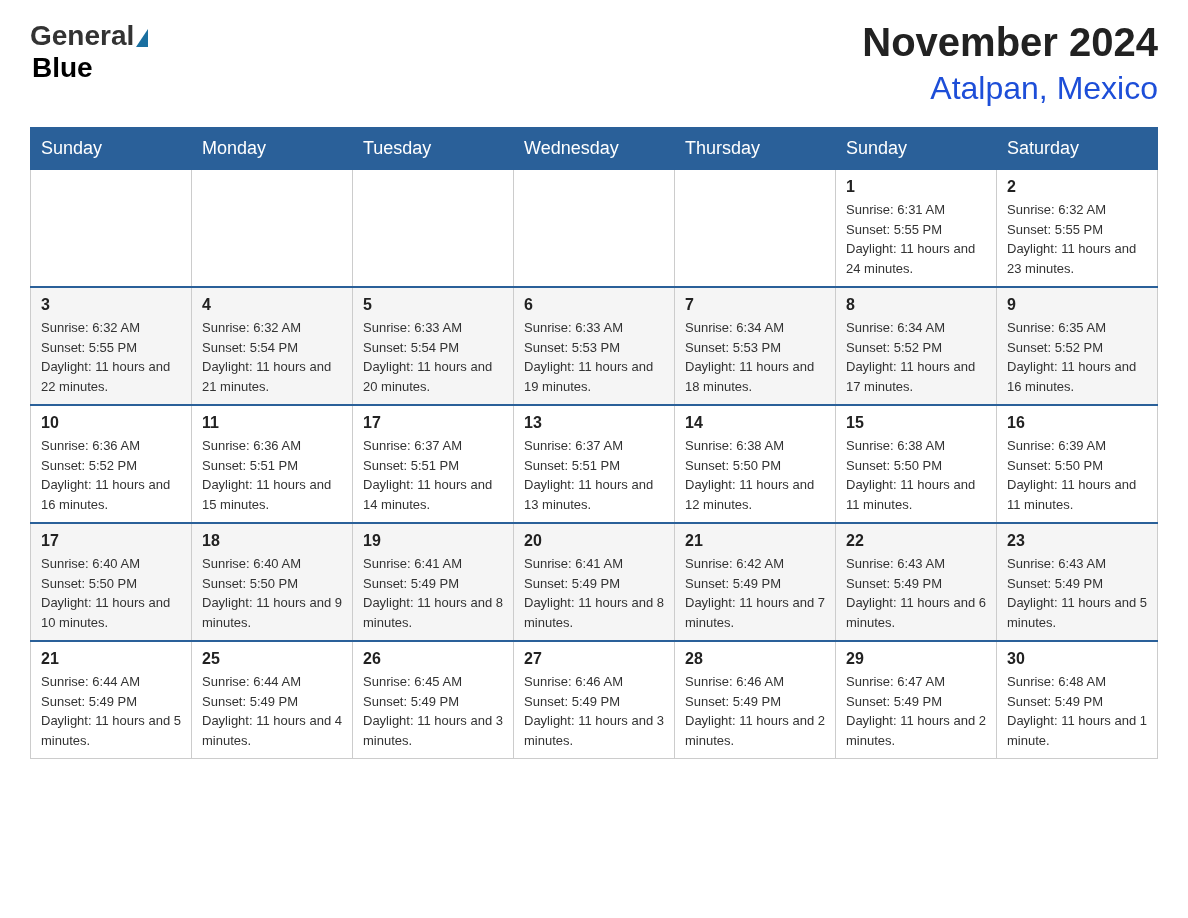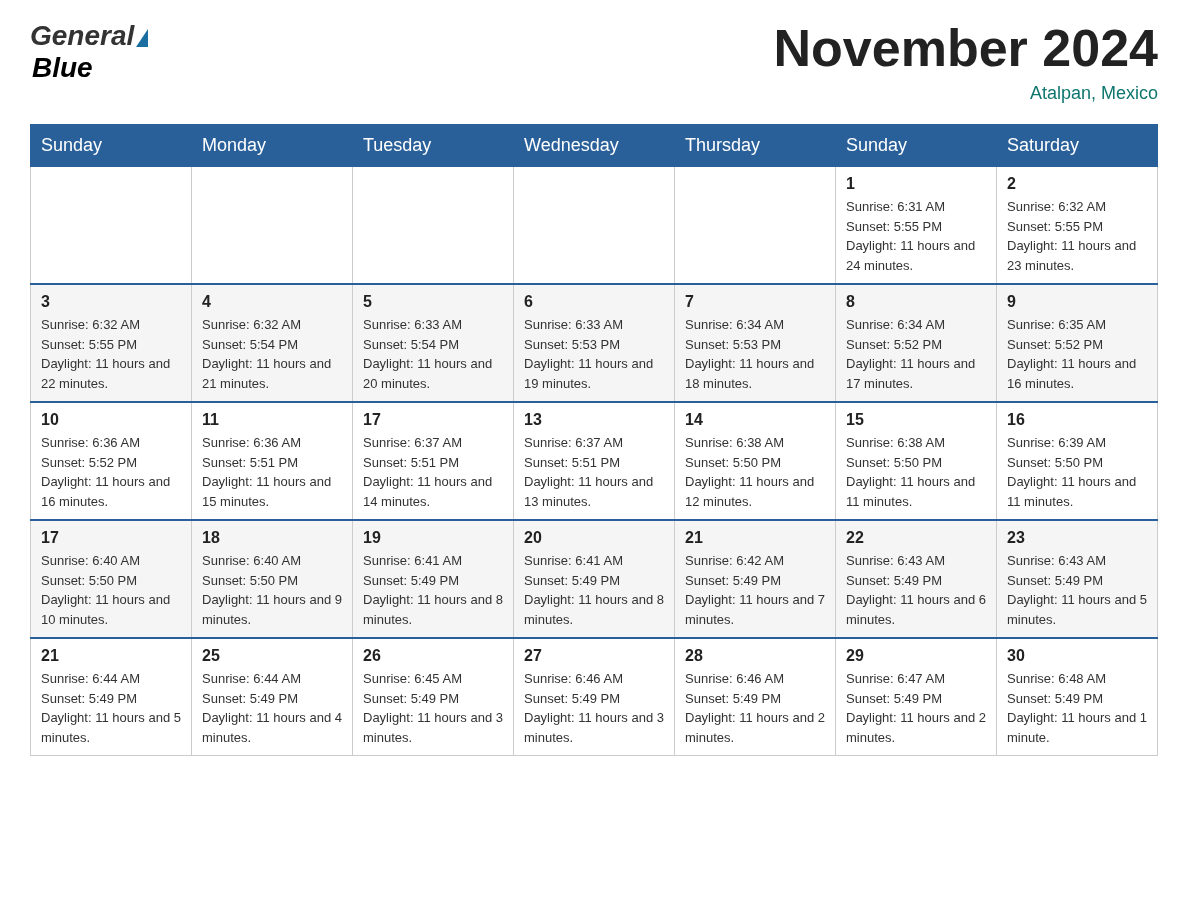--- a/index.html
+++ b/index.html
@@ -13,21 +13,20 @@
     .header-area {
       display: flex;
       justify-content: space-between;
       align-items: flex-start;
       margin-bottom: 20px;
     }
     .logo {
       display: flex;
       align-items: center;
       gap: 4px;
-      font-style: italic;
     }
     .logo-text-general {
       font-size: 28px;
       font-weight: bold;
       color: #333;
     }
     .logo-wrapper {
       display: flex;
       flex-direction: column;
     }
@@ -38,28 +37,28 @@
     .logo-row2 {
       color: #000000;
       font-size: 28px;
       font-weight: bold;
       margin-left: 2px;
     }
     .title-area {
       text-align: right;
     }
     .calendar-title {
-      font-size: 52px;
+      font-size: 40px;
       font-weight: bold;
       color: #222;
       line-height: 1.1;
     }
     .calendar-subtitle {
-      font-size: 18px;
-      color: #0f766e;
+      font-size: 32px;
+      color: #1d4ed8;
       margin-top: 6px;
     }
     .calendar-table {
       width: 100%;
       border-collapse: collapse;
       border: 1px solid #aaa;
     }
     .calendar-table th {
       background-color: #2a6099;
       color: #fff;

